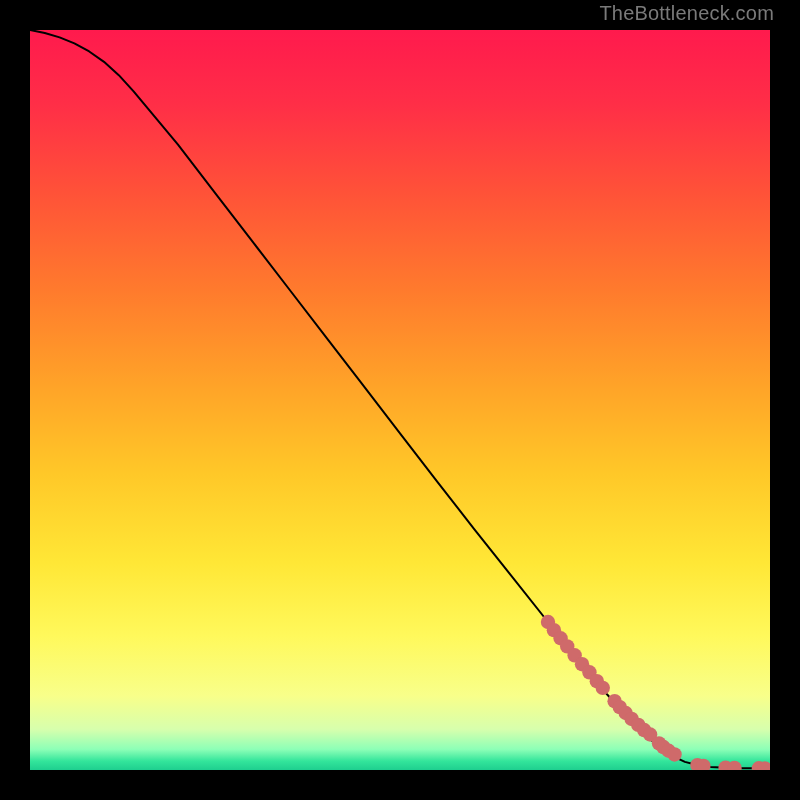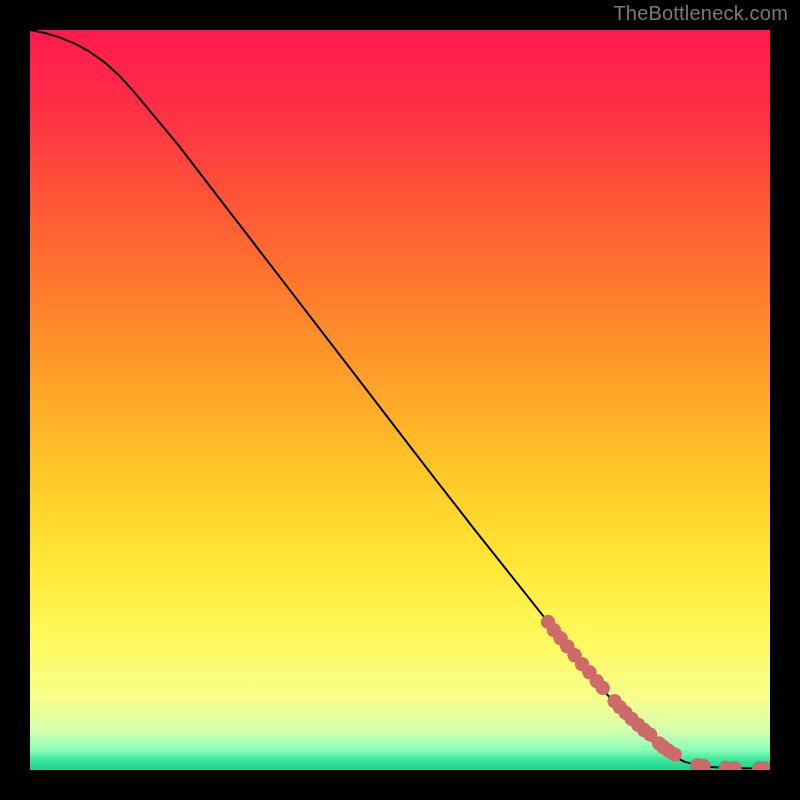--- a/index.html
+++ b/index.html
@@ -13,21 +13,21 @@
   }
   .frame {
     position: relative;
     width: 800px;
     height: 800px;
     background: #000;
   }
   .attribution {
     position: absolute;
     top: 2px;
-    right: 12px;
+    right: 26px;
     color: #7a7a7a;
     font-size: 20px;
     font-weight: 400;
     letter-spacing: 0.2px;
   }
   .plot-area {
     position: absolute;
     left: 30px;
     top: 30px;
     width: 740px;

